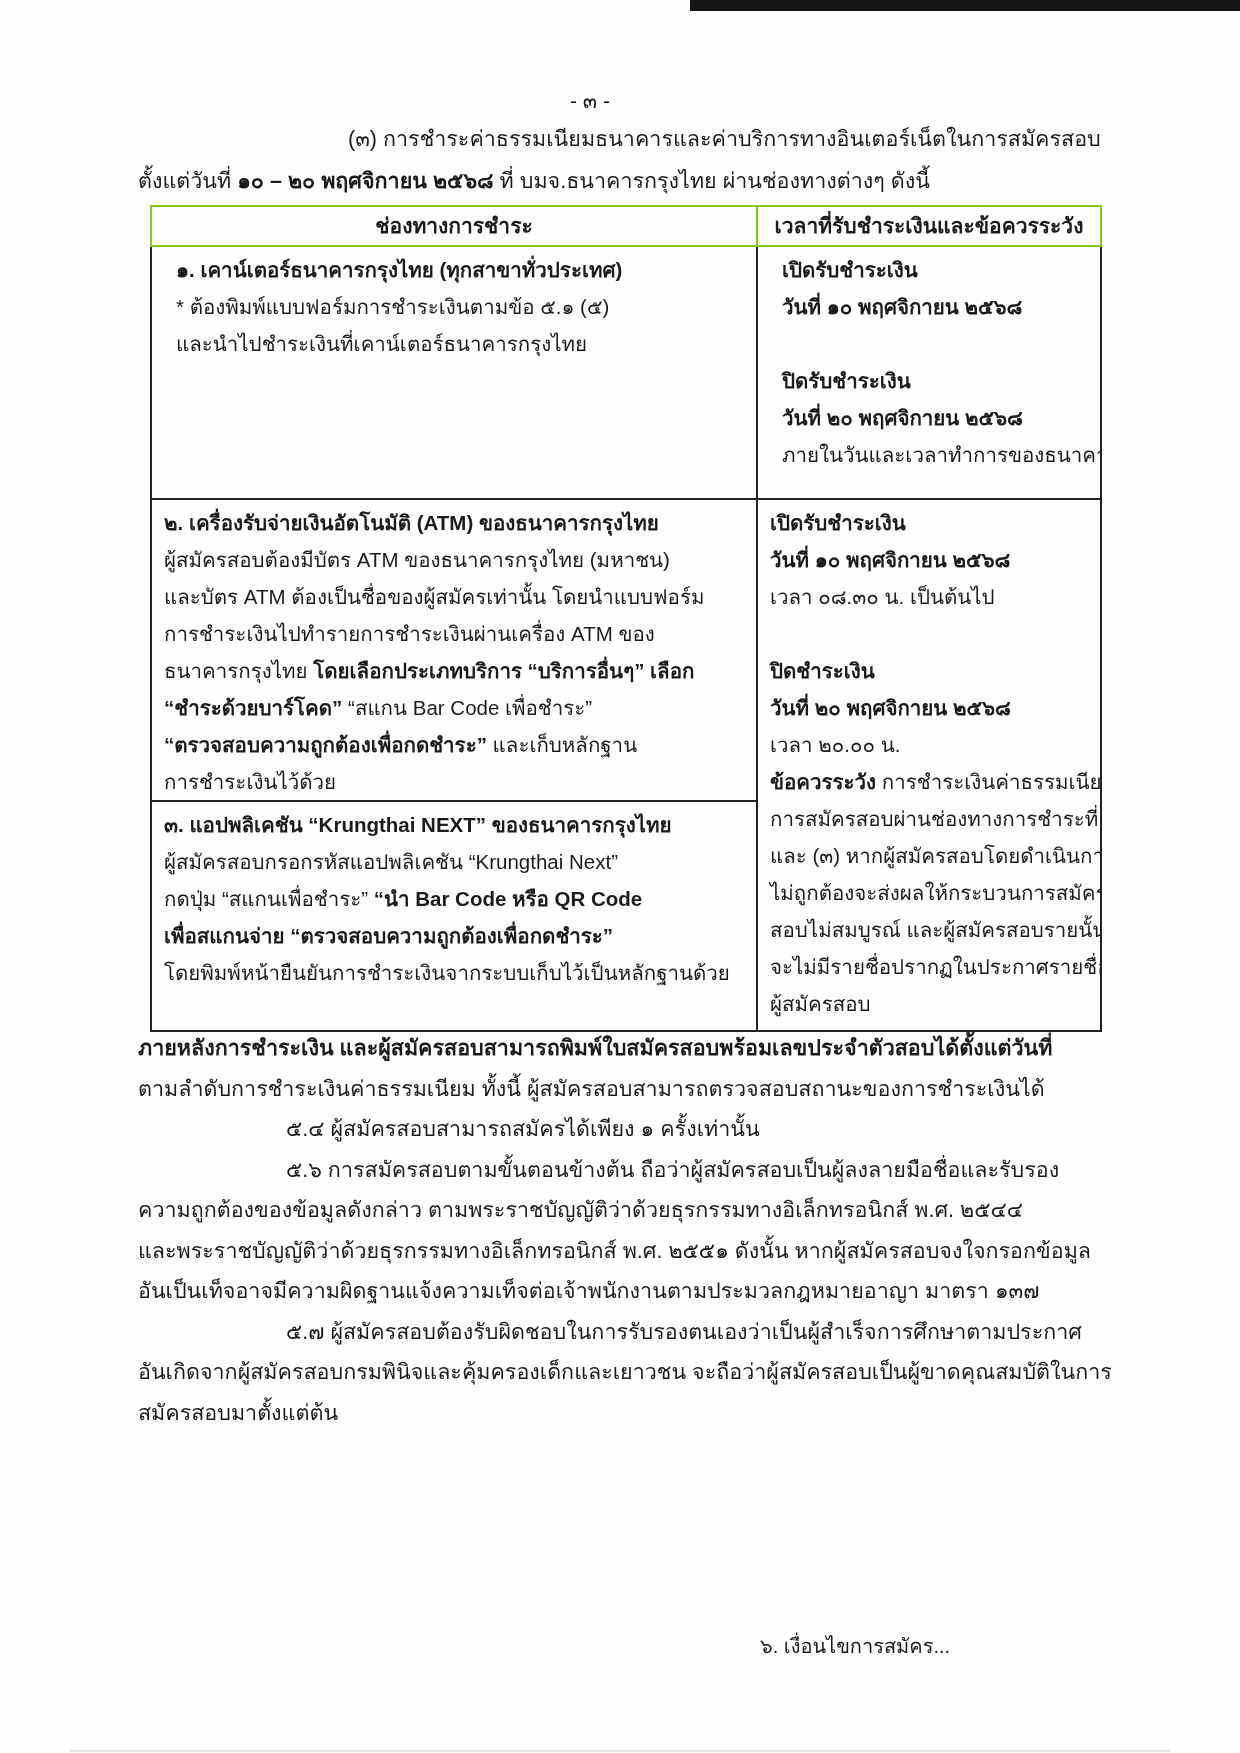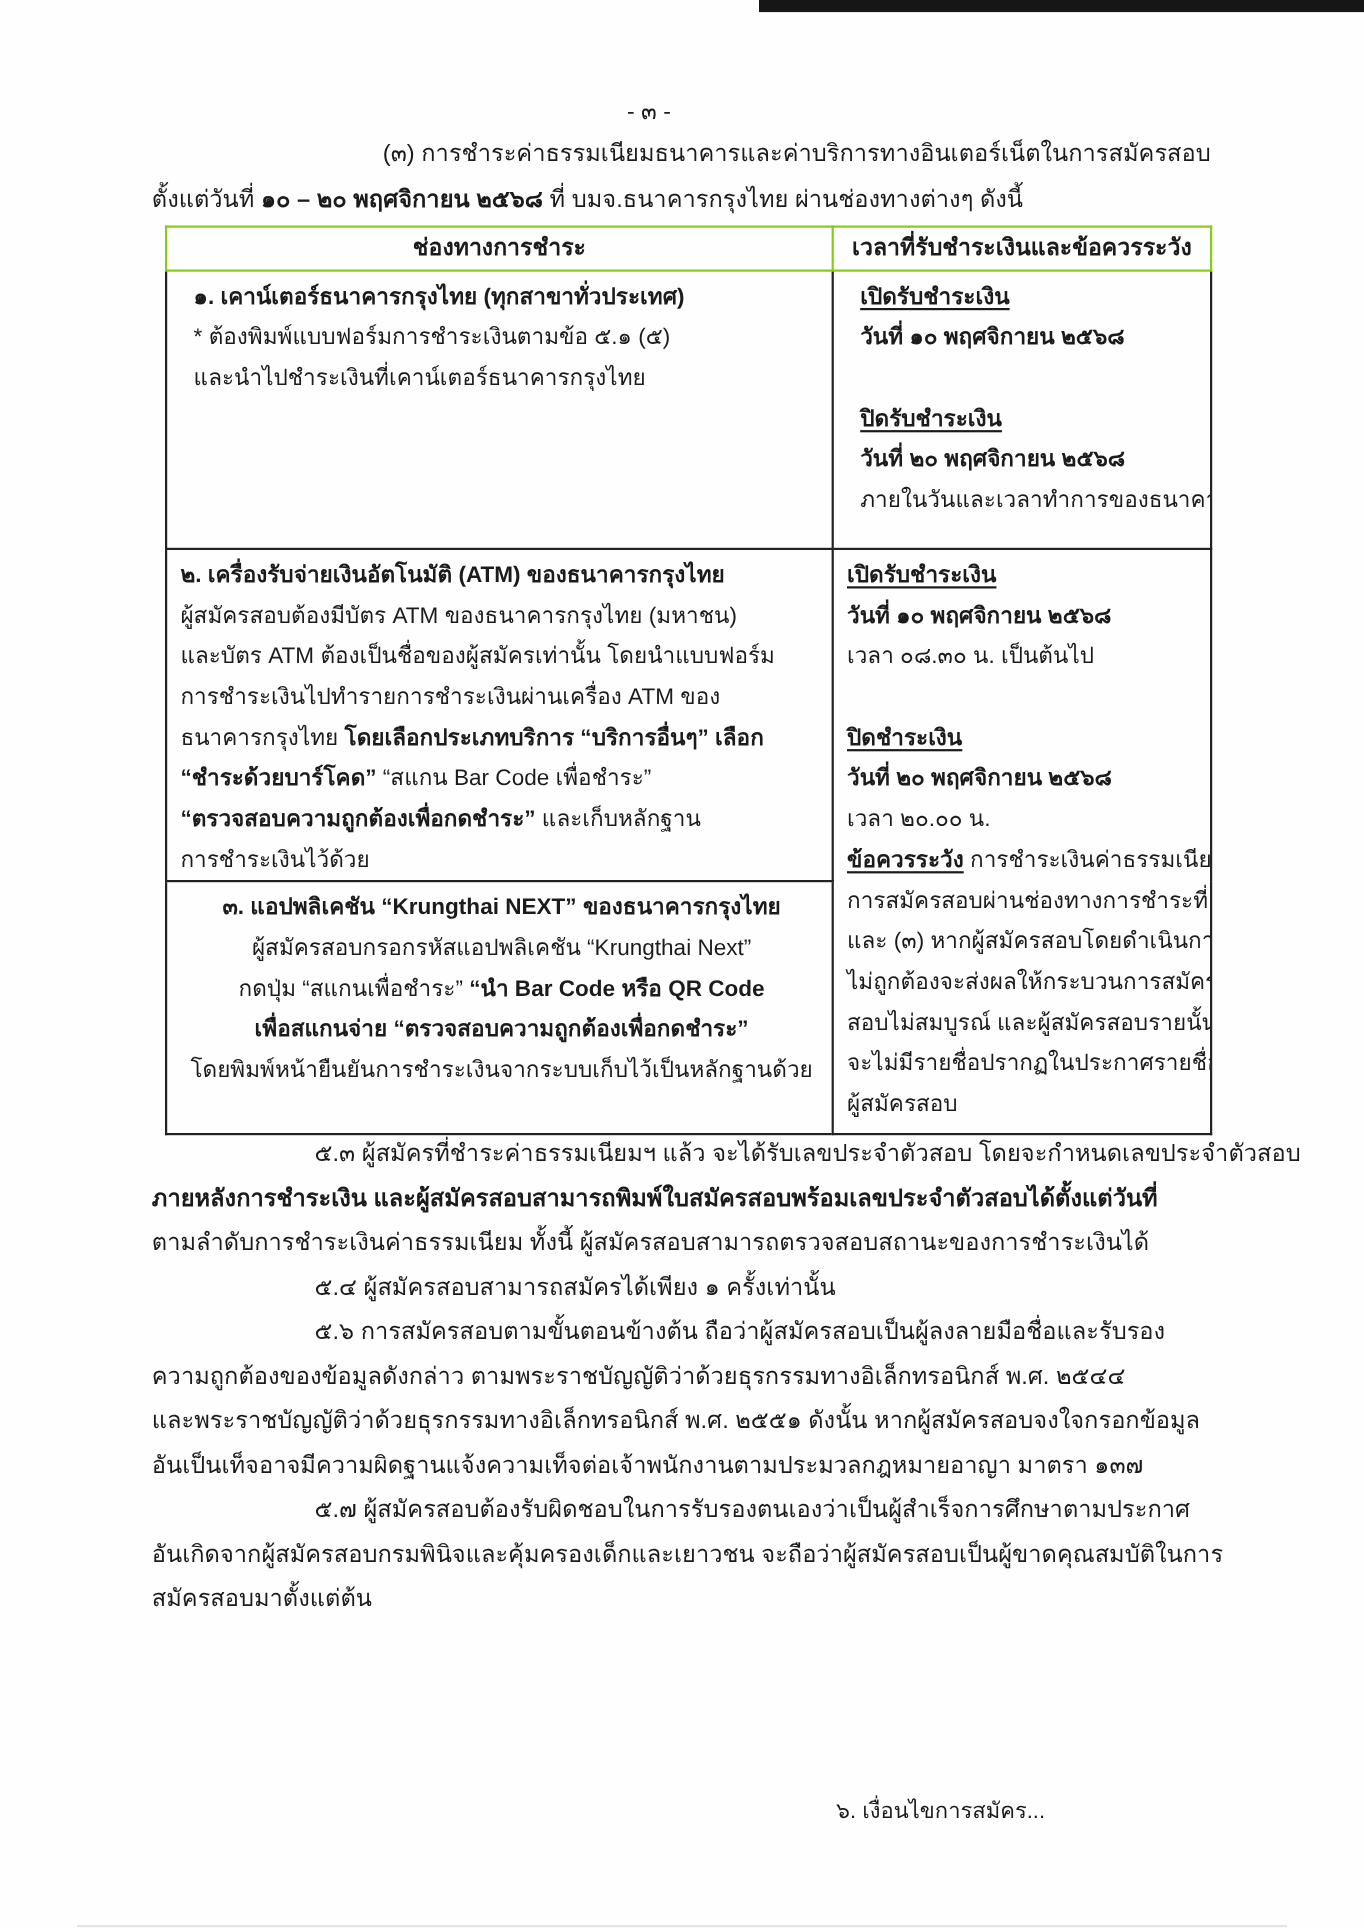--- a/index.html
+++ b/index.html
@@ -5,21 +5,21 @@
   html,body{margin:0;padding:0;background:#9a9a9a;}
   .page{
     position:relative;
     width:1240px;height:1753px;
     background:#fefefe;
     color:#1b1b1b;
     font-family:"Liberation Sans","DejaVu Sans",sans-serif;
     overflow:hidden;
   }
   .b{font-weight:bold;}
-  .u{text-decoration:underline;text-underline-offset:4px;}
+  .u{text-underline-offset:4px;}
   .line{white-space:nowrap;}
   .line.indent{text-indent:148px;}
 
   .scan-bar-top{position:absolute;top:0;left:690px;width:550px;height:11px;background:#161616;}
   .scan-edge-bottom{position:absolute;bottom:1px;left:70px;width:1100px;height:2px;background:#e4e4e4;}
 
   .page-number{position:absolute;top:84px;left:0;width:1180px;text-align:center;font-size:21px;}
 
   .intro{position:absolute;top:118px;left:138px;width:985px;font-size:21.5px;line-height:42px;}
   .intro .line:first-child{text-indent:210px;}
@@ -33,21 +33,21 @@
     font-size:21px;font-weight:bold;text-align:center;
     line-height:36px;white-space:nowrap;overflow:hidden;
   }
   .pay-table td{
     border:2px solid #222;vertical-align:top;
     font-size:20.5px;line-height:37px;
     padding:4px 8px 0 12px;overflow:hidden;
   }
   tr.r1 td{height:247px;padding-left:24px;}
   tr.r2 td{height:293px;}
-  tr.r3 td{height:224px;text-align:center;}
+  tr.r3 td{height:224px;}
 
   .body-text{position:absolute;top:1028px;left:138px;width:975px;font-size:21.5px;line-height:40.5px;}
 
   .footer-next{position:absolute;top:1630px;left:760px;font-size:20px;}
 </style>
 </head>
 <body>
 
 <div class="page">
 
@@ -121,21 +121,20 @@
             <div class="line"><span>ผู้สมัครสอบกรอกรหัสแอปพลิเคชัน “Krungthai Next”</span></div>
             <div class="line"><span>กดปุ่ม “สแกนเพื่อชำระ” </span><span class="b">“นำ Bar Code หรือ QR Code</span></div>
             <div class="line"><span class="b">เพื่อสแกนจ่าย “ตรวจสอบความถูกต้องเพื่อกดชำระ”</span></div>
             <div class="line"><span>โดยพิมพ์หน้ายืนยันการชำระเงินจากระบบเก็บไว้เป็นหลักฐานด้วย</span></div>
           </td>
       </tr>
     </tbody>
   </table>
 
   <div class="body-text">
-      <div class="line indent"><span>๕.๓ ผู้สมัครที่ชำระค่าธรรมเนียมฯ แล้ว จะได้รับเลขประจำตัวสอบ โดยจะกำหนดเลขประจำตัวสอบ</span></div>
       <div class="line"><span class="b">ภายหลังการชำระเงิน และผู้สมัครสอบสามารถพิมพ์ใบสมัครสอบพร้อมเลขประจำตัวสอบได้ตั้งแต่วันที่</span></div>
       <div class="line"><span>ตามลำดับการชำระเงินค่าธรรมเนียม ทั้งนี้ ผู้สมัครสอบสามารถตรวจสอบสถานะของการชำระเงินได้</span></div>
       <div class="line indent"><span>๕.๔ ผู้สมัครสอบสามารถสมัครได้เพียง ๑ ครั้งเท่านั้น</span></div>
       <div class="line indent"><span>๕.๖ การสมัครสอบตามขั้นตอนข้างต้น ถือว่าผู้สมัครสอบเป็นผู้ลงลายมือชื่อและรับรอง</span></div>
       <div class="line"><span>ความถูกต้องของข้อมูลดังกล่าว ตามพระราชบัญญัติว่าด้วยธุรกรรมทางอิเล็กทรอนิกส์ พ.ศ. ๒๕๔๔</span></div>
       <div class="line"><span>และพระราชบัญญัติว่าด้วยธุรกรรมทางอิเล็กทรอนิกส์ พ.ศ. ๒๕๕๑ ดังนั้น หากผู้สมัครสอบจงใจกรอกข้อมูล</span></div>
       <div class="line"><span>อันเป็นเท็จอาจมีความผิดฐานแจ้งความเท็จต่อเจ้าพนักงานตามประมวลกฎหมายอาญา มาตรา ๑๓๗</span></div>
       <div class="line indent"><span>๕.๗ ผู้สมัครสอบต้องรับผิดชอบในการรับรองตนเองว่าเป็นผู้สำเร็จการศึกษาตามประกาศ</span></div>
       <div class="line"><span>อันเกิดจากผู้สมัครสอบกรมพินิจและคุ้มครองเด็กและเยาวชน จะถือว่าผู้สมัครสอบเป็นผู้ขาดคุณสมบัติในการ</span></div>
       <div class="line"><span>สมัครสอบมาตั้งแต่ต้น</span></div>

